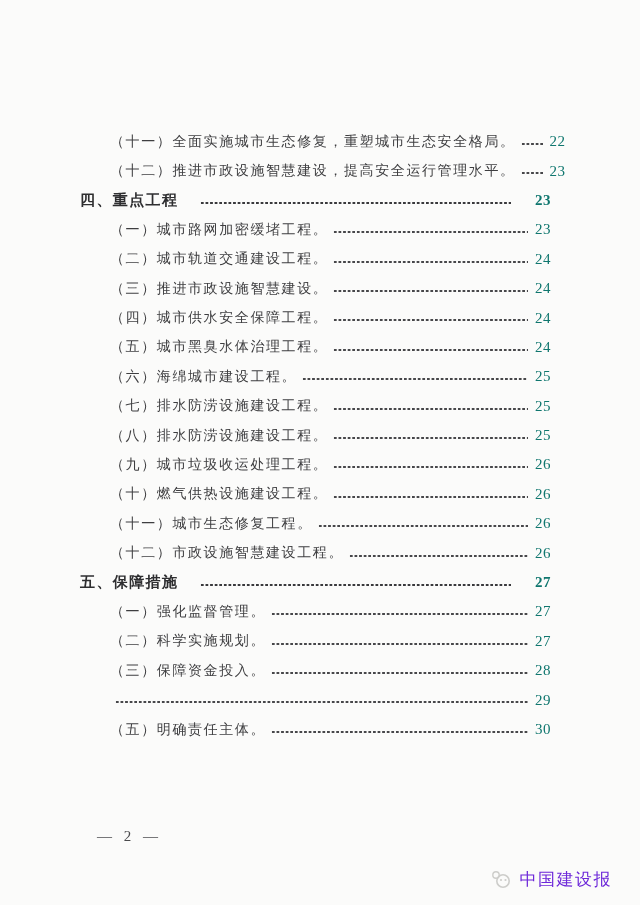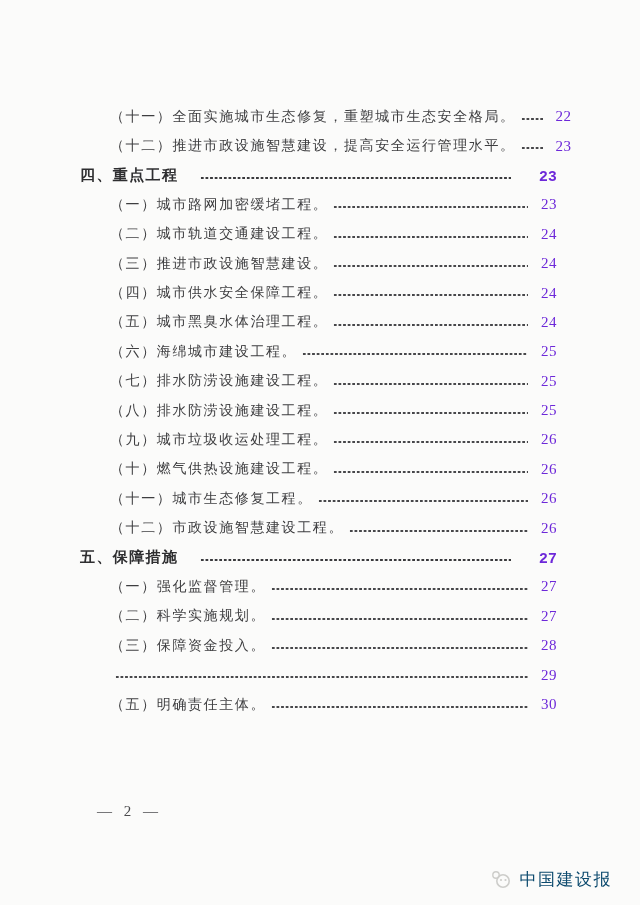--- a/index.html
+++ b/index.html
@@ -4,42 +4,42 @@
 <style>
   * { margin: 0; padding: 0; box-sizing: border-box; }
   html, body { width: 640px; height: 905px; }
   body {
     position: relative;
     background: #fbfbfa;
     overflow: hidden;
     font-family: "Liberation Serif", "DejaVu Serif", serif;
     color: #3a3a3c;
   }
-  .page { position: absolute; inset: 0; }
+  .page { position: absolute; inset: 0; margin-top: 25px; }
   .toc {
     position: absolute;
     left: 80px;
     right: 83px;
     top: 102px;
   }
   .row {
     display: flex;
     align-items: center;
     height: 29.4px;
     white-space: nowrap;
   }
   .row .t { flex: 0 0 auto; }
   .row.sub {
     padding-left: 30px;
     font-size: 14px;
     letter-spacing: 1.6px;
     color: #3e3e40;
   }
   .row.section {
-    font-family: Liberation Sans, sans-serif;
+    font-family: Liberation Serif, serif;
     font-weight: bold;
     font-size: 15px;
     letter-spacing: 1.4px;
     color: #2e2e30;
     gap: 17px;
   }
   .leader {
     flex: 1 1 auto;
     align-self: stretch;
     min-width: 22px;
@@ -48,41 +48,41 @@
     background-size: 4.6px 6px;
     background-repeat: repeat-x;
     background-position: left 60%;
   }
   .row.section .leader {
     background-image: radial-gradient(circle, #39393c 1.15px, rgba(0,0,0,0) 1.4px);
   }
   .pg {
     flex: 0 0 auto;
     min-width: 22px;
-    text-align: right;
+    text-align: left;
     font-size: 15px;
     letter-spacing: 0.5px;
-    color: #6d28d9;
+    color: #0f766e;
   }
   .footer-page {
     position: absolute;
     left: 97px;
     top: 803px;
     font-size: 15px;
     letter-spacing: 4px;
     color: #4a4a4c;
   }
   .watermark {
     position: absolute;
     right: 28px;
     bottom: 14px;
     display: flex;
     align-items: center;
     gap: 6px;
-    color: #0c4a6e;
+    color: #6d28d9;
     font-size: 17px;
     letter-spacing: 1.5px;
     font-family: "Liberation Sans", "DejaVu Sans", sans-serif;
   }
   .watermark svg { display: block; }
 </style>
 </head>
 <body>
 
 <div class="page">

